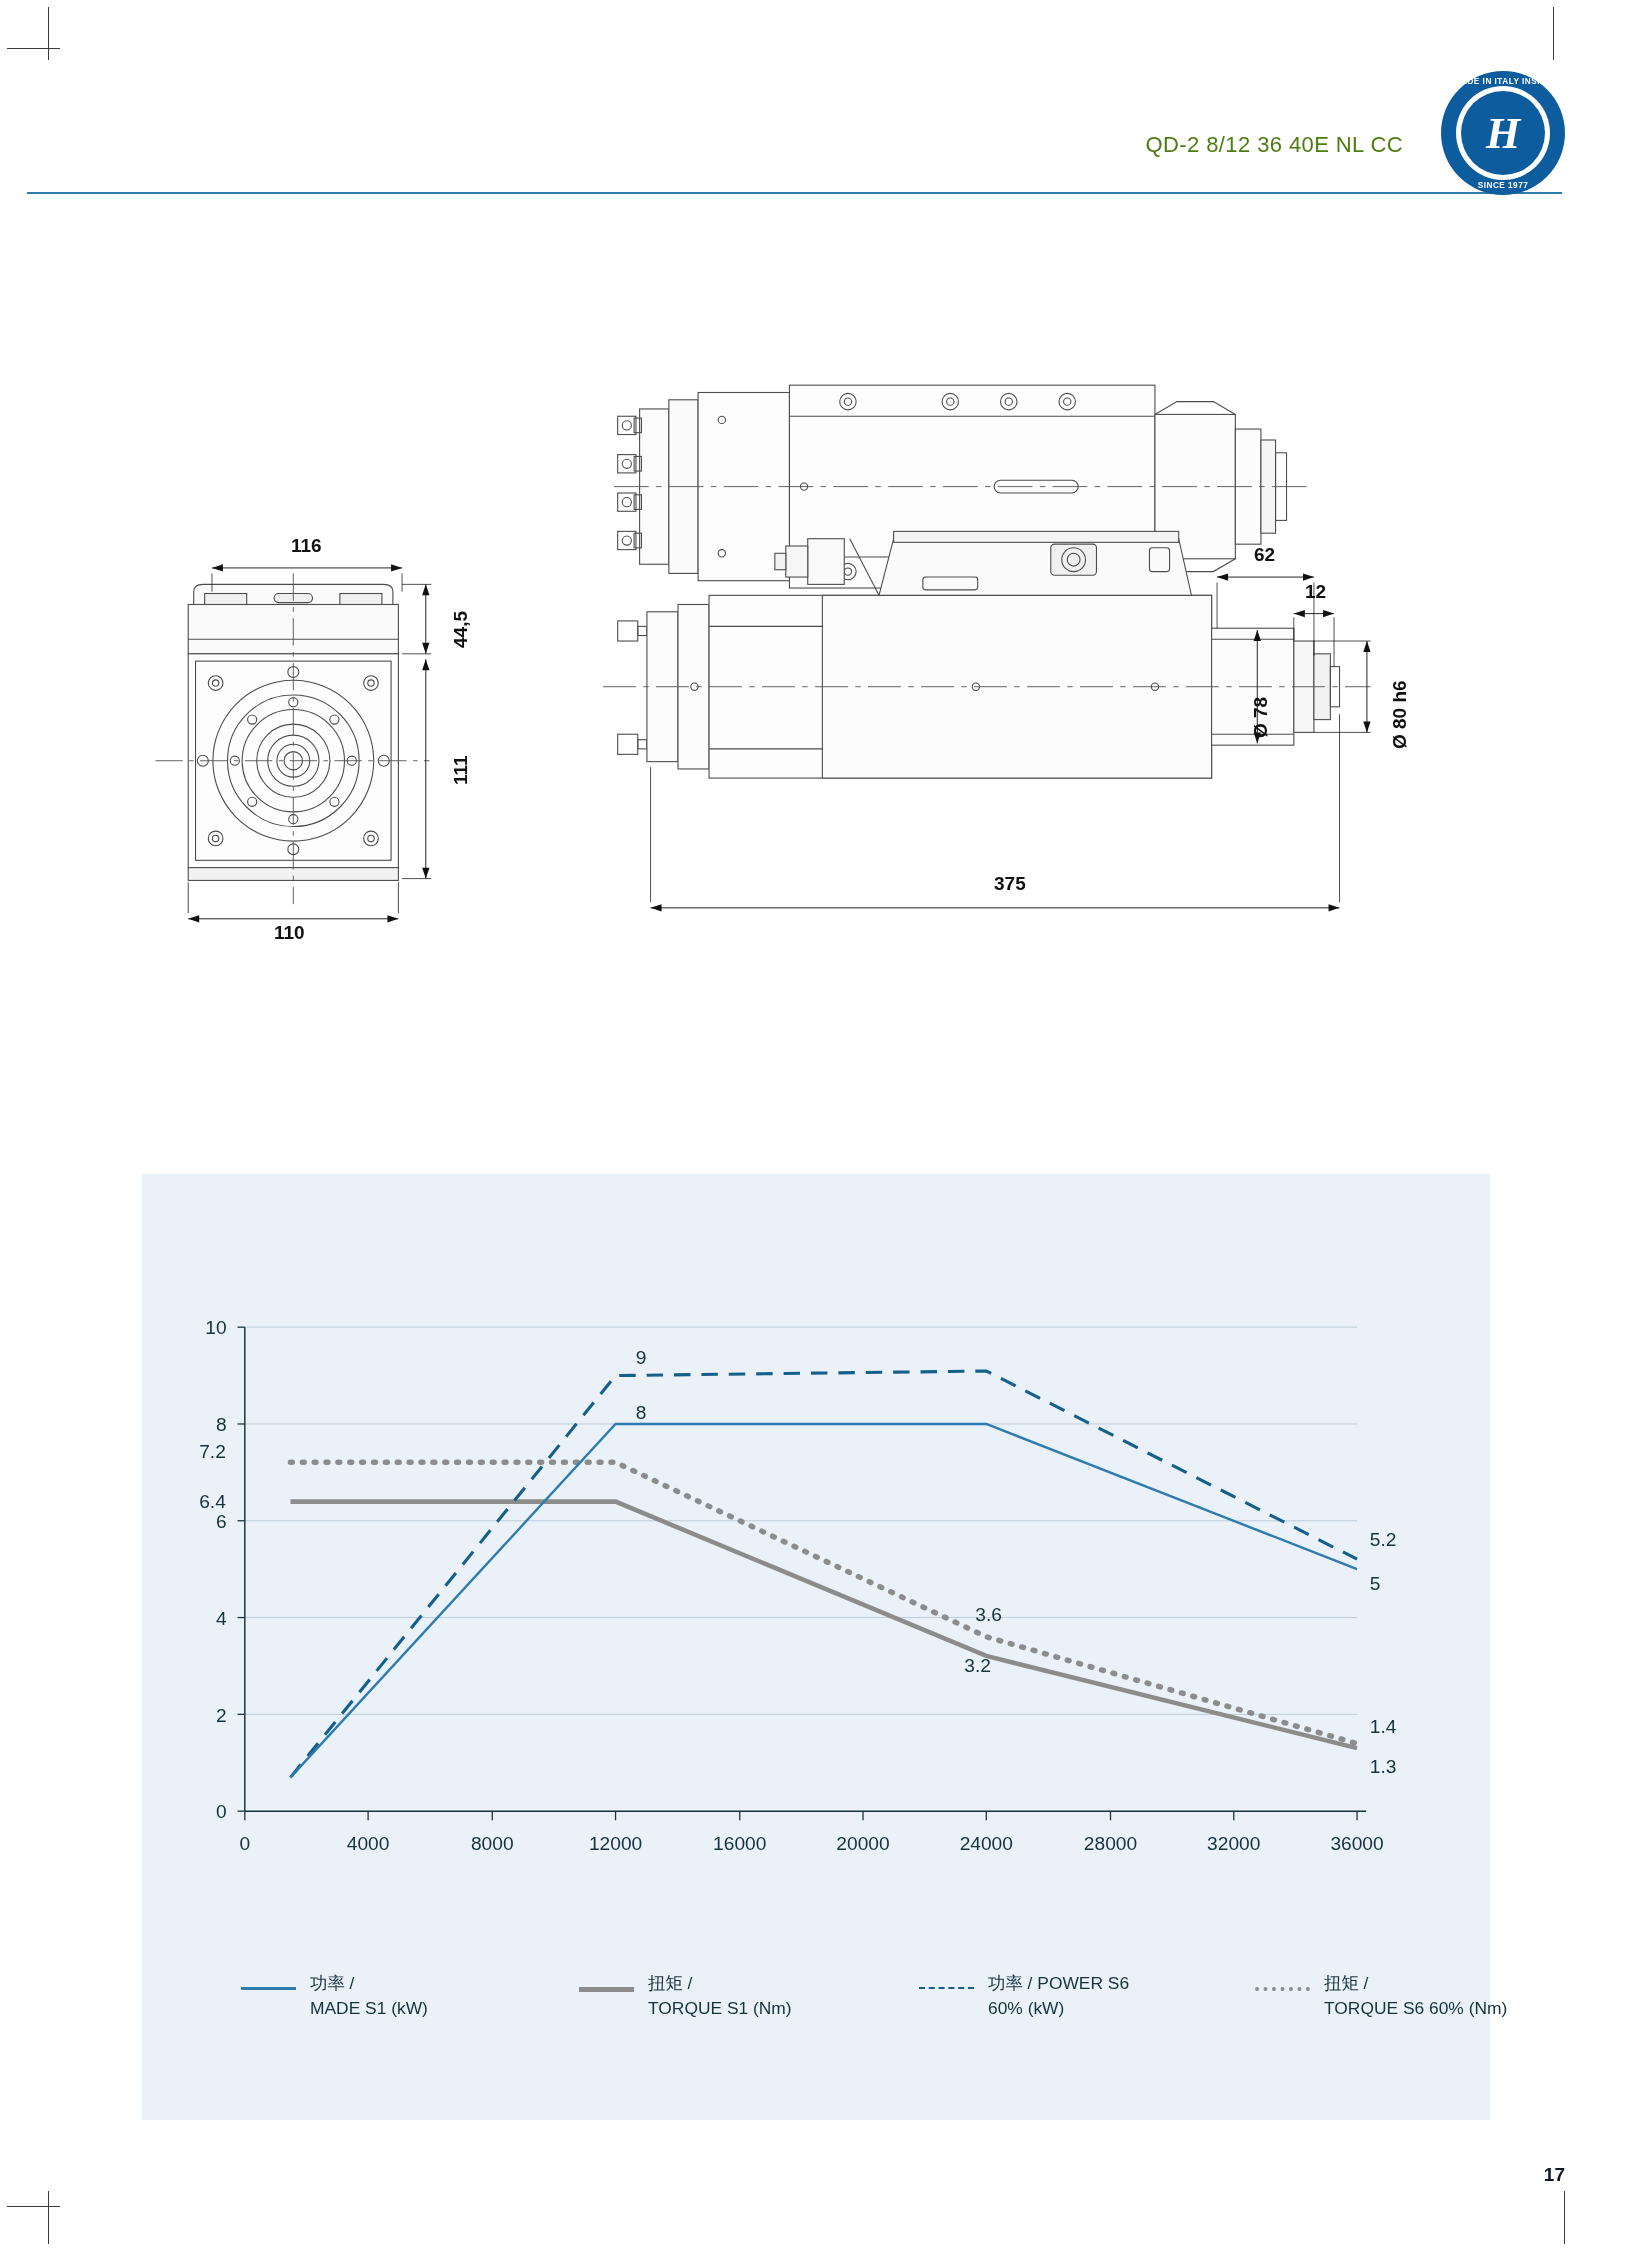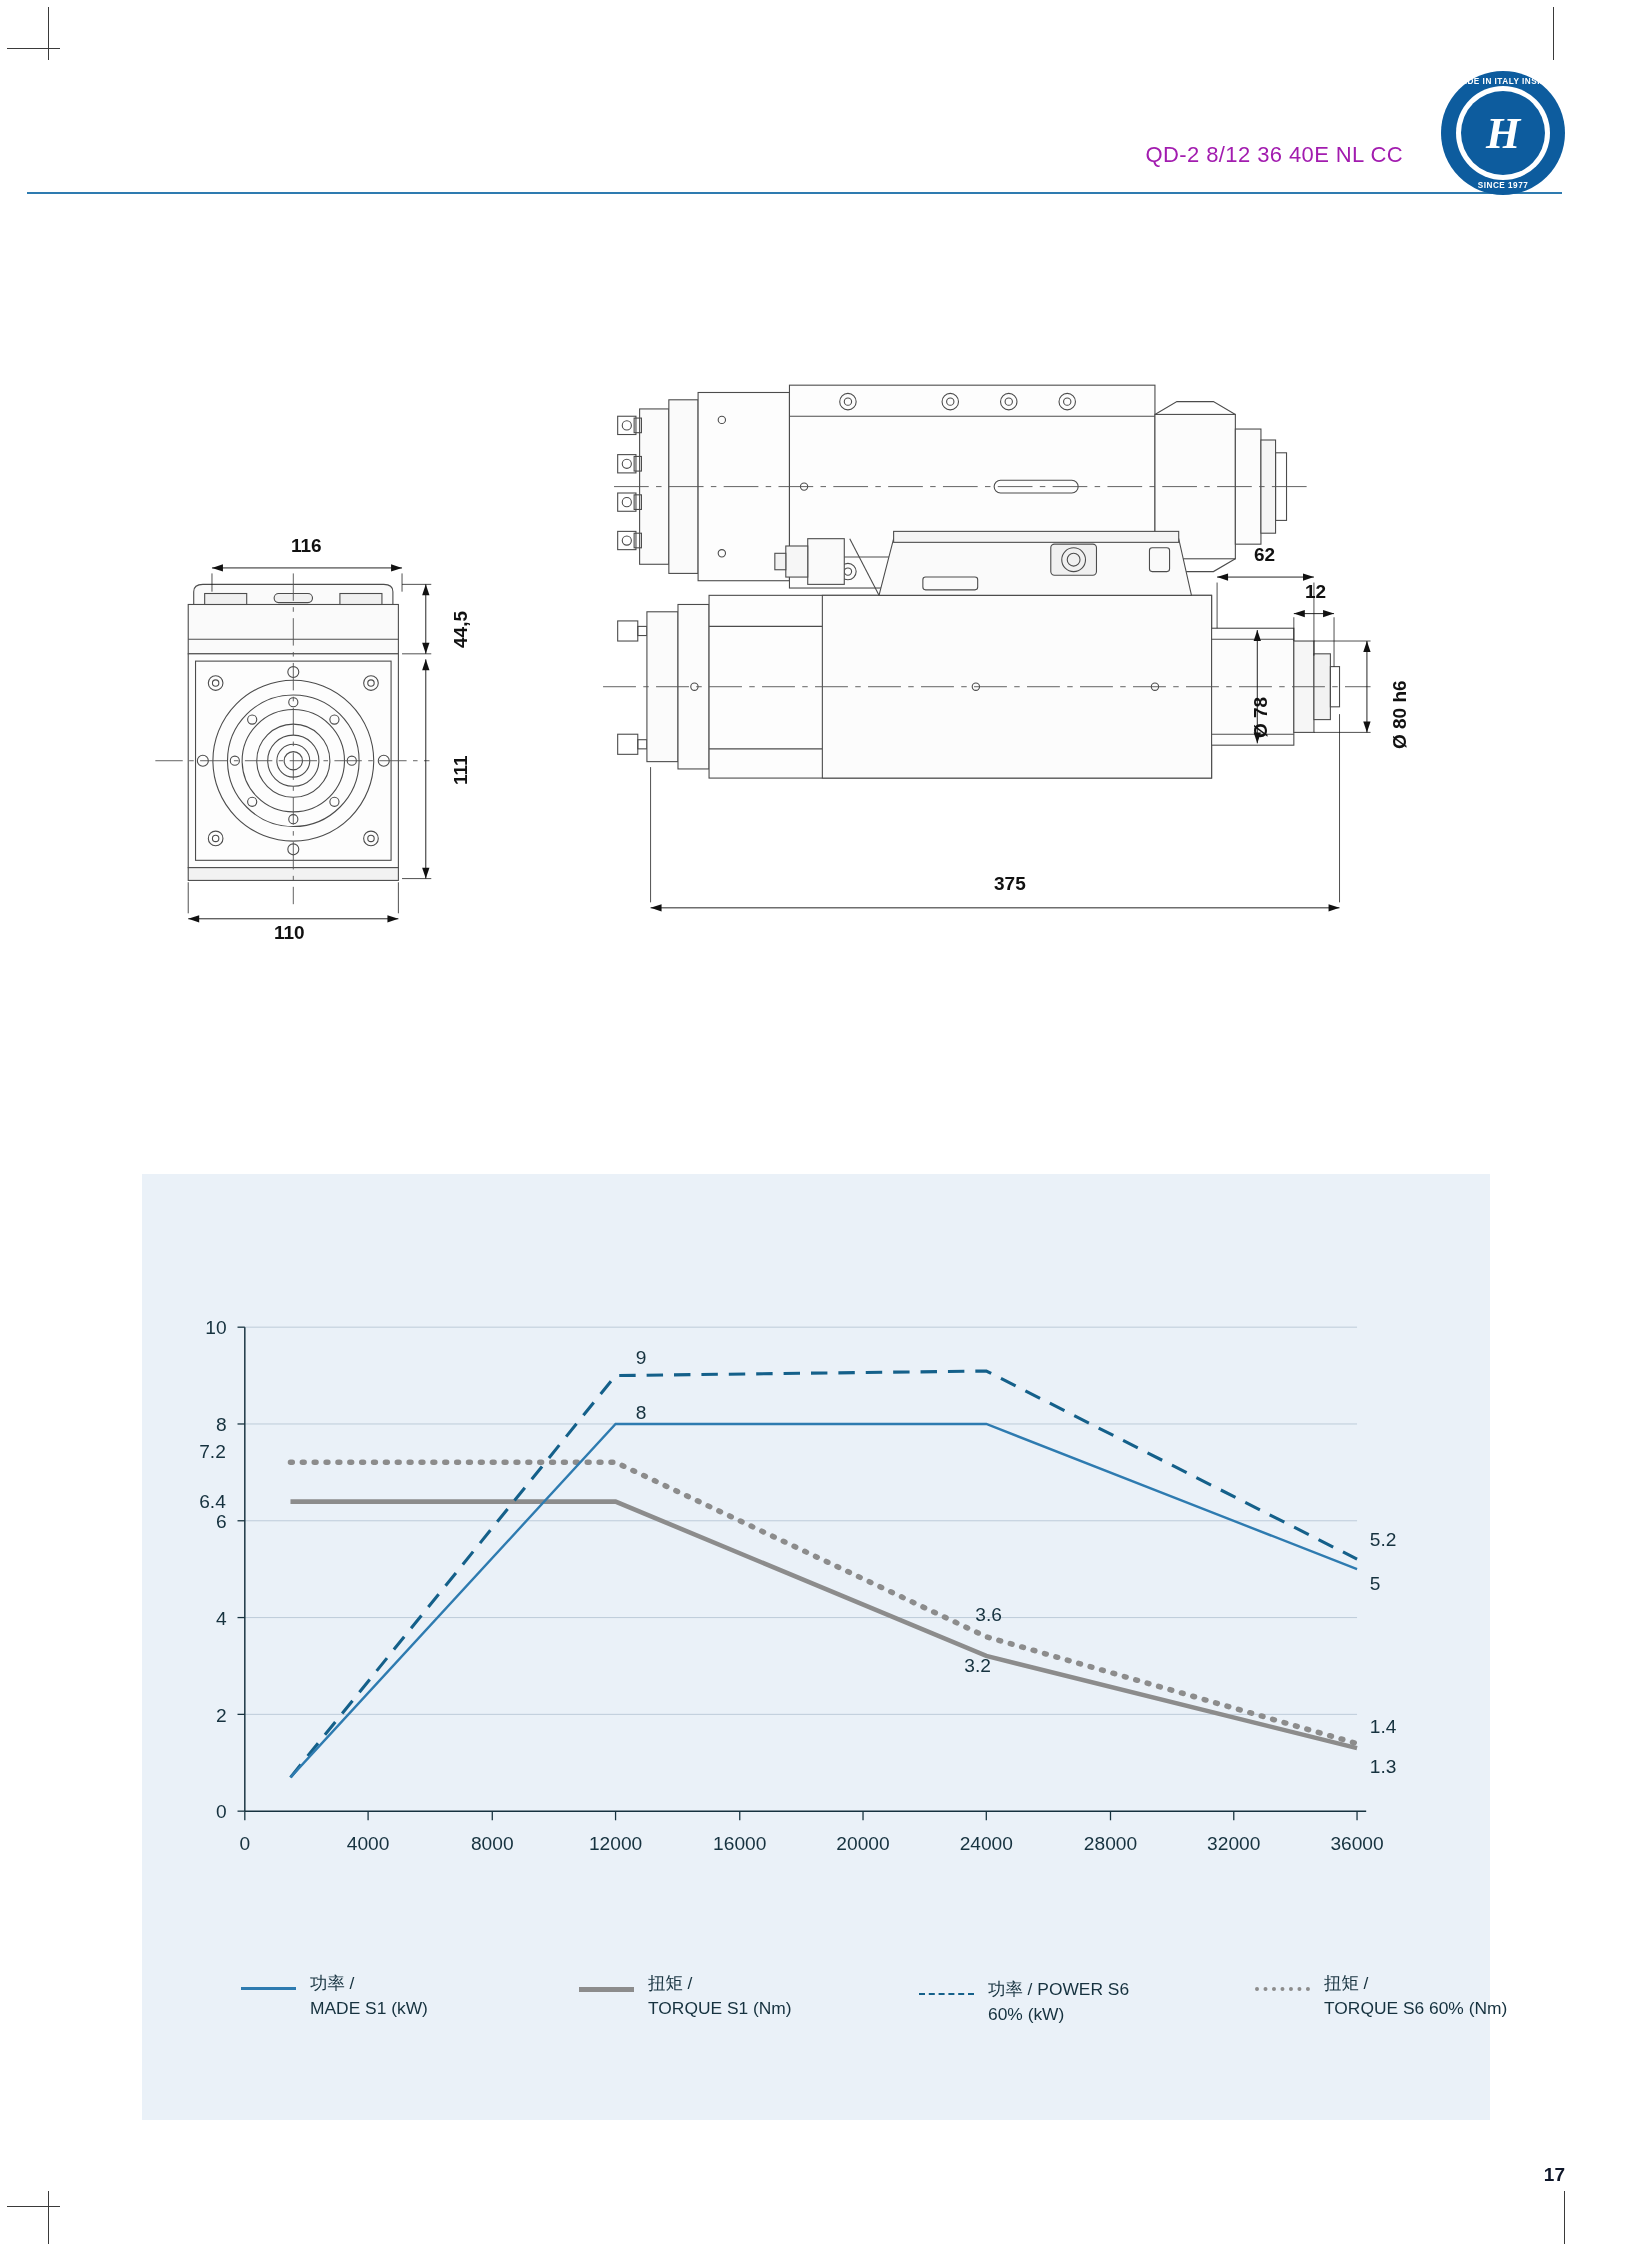--- a/index.html
+++ b/index.html
@@ -33,24 +33,24 @@
     position: absolute;
     left: 27.4px;
     top: 192px;
     width: 1535px;
     height: 1.8px;
     background: #2e7bb0;
   }
   .header-title {
     position: absolute;
     right: 228px;
-    top: 142px;
+    top: 132px;
     font-size: 22px;
     letter-spacing: 0.4px;
-    color: #a21caf;
+    color: #4d7c0f;
     white-space: nowrap;
   }
 
   
   .seal {
     position: absolute;
     right: 66px;
     top: 71px;
     width: 124px;
     height: 124px;
@@ -543,21 +543,21 @@
         </div>
 
         <div class="legend-item" style="left:382px;">
           <div class="swatch" style="background:#8c8c8c; height:4.6px;"></div>
           <div class="lab">
             <span>扭矩 /</span><br>
             <span>TORQUE S1 (Nm)</span>
           </div>
         </div>
 
-        <div class="legend-item" style="left:722px;margin-top:6px;">
+        <div class="legend-item" style="left:722px;">
           <div class="swatch" style="background:none; border-top:2.7px dashed #14608a; height:0;"></div>
           <div class="lab">
             <span>功率 / POWER S6</span><br>
             <span>60% (kW)</span>
           </div>
         </div>
 
         <div class="legend-item" style="left:1058px;">
           <div class="swatch" style="background:none; border-top:4.6px dotted #8c8c8c; height:0;"></div>
           <div class="lab">

